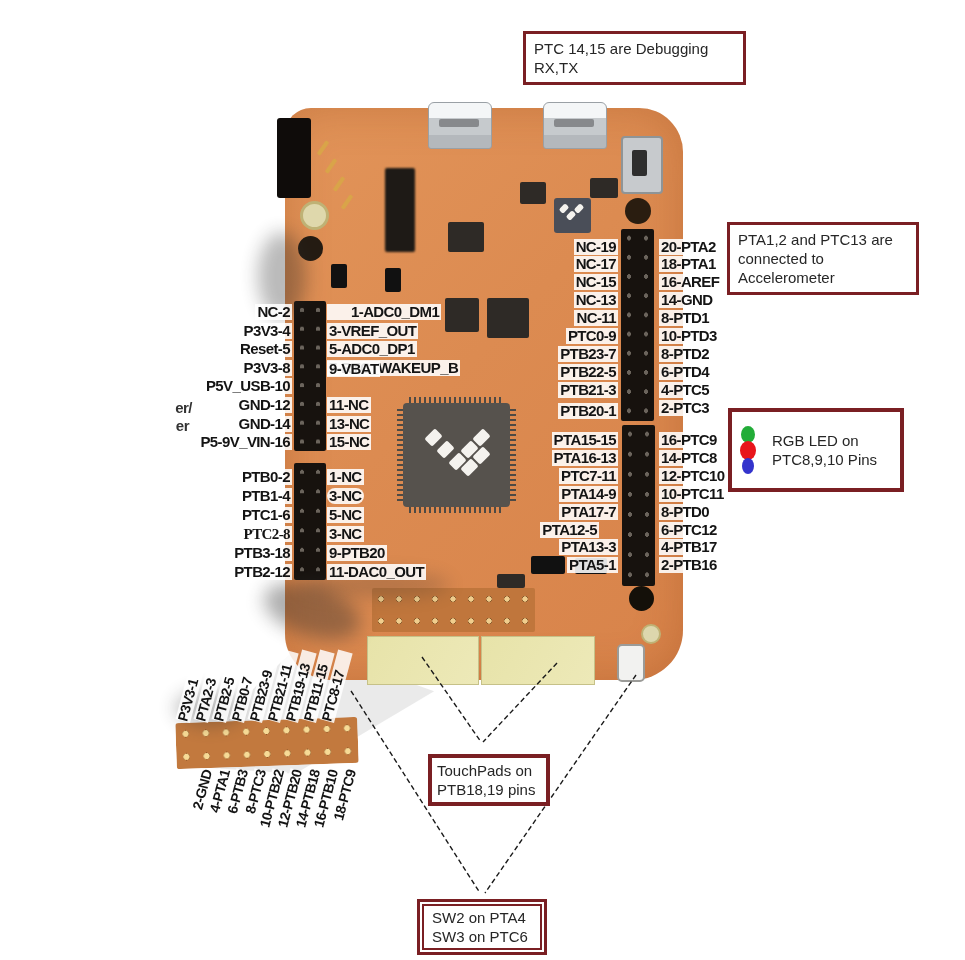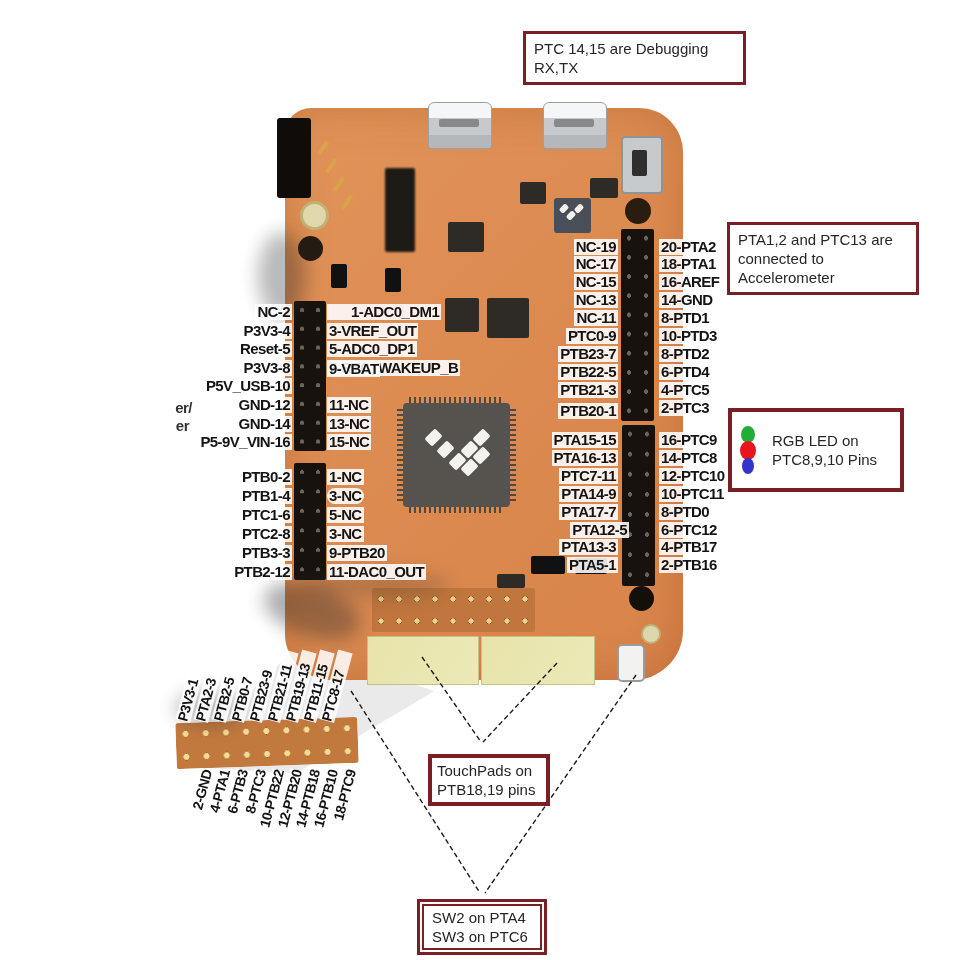--- a/index.html
+++ b/index.html
@@ -206,23 +206,23 @@
       <div class="pin pin-l" style="right: 673px; top: 423.6px;">GND-14</div>
       <div class="pin" style="left: 327px; top: 423.6px;">13-NC</div>
       <div class="pin pin-l" style="right: 673px; top: 442.2px;">P5-9V_VIN-16</div>
       <div class="pin" style="left: 327px; top: 442.2px;">15-NC</div>
       <div class="pin pin-l" style="right: 673px; top: 477px;">PTB0-2</div>
       <div class="pin" style="left: 327px; top: 477px;">1-NC</div>
       <div class="pin pin-l" style="right: 673px; top: 496px;">PTB1-4</div>
       <div class="pin" style="left: 327px; top: 496px; border-radius: 8px;">3-NC</div>
       <div class="pin pin-l" style="right: 673px; top: 515px;">PTC1-6</div>
       <div class="pin" style="left: 327px; top: 515px;">5-NC</div>
-      <div class="pin pin-l" style="right: 673px; top: 534px;">PTC2-8</div>
+      <div class="pin pin-l" style="right: 673px; top: 534px; font-family: Liberation Serif, serif;">PTC2-8</div>
       <div class="pin" style="left: 327px; top: 534px;">3-NC</div>
-      <div class="pin pin-l" style="right: 673px; top: 553px;">PTB3-3</div>
+      <div class="pin pin-l" style="right: 673px; top: 553px;">PTB3-18</div>
       <div class="pin" style="left: 327px; top: 553px;">9-PTB20</div>
       <div class="pin pin-l" style="right: 673px; top: 572px;">PTB2-12</div>
       <div class="pin" style="left: 327px; top: 572px;">11-DAC0_OUT</div>
       <div class="pin pin-l" style="right: 347px; top: 246.5px;">NC-19</div>
       <div class="pin" style="left: 659px; top: 246.5px;">20-PTA2</div>
       <div class="pin pin-l" style="right: 347px; top: 264.4px;">NC-17</div>
       <div class="pin" style="left: 659px; top: 264.4px;">18-PTA1</div>
       <div class="pin pin-l" style="right: 347px; top: 282.3px;">NC-15</div>
       <div class="pin" style="left: 659px; top: 282.3px;">16-AREF</div>
       <div class="pin pin-l" style="right: 347px; top: 300.2px;">NC-13</div>
@@ -242,21 +242,21 @@
       <div class="pin pin-l" style="right: 347px; top: 440px;">PTA15-15</div>
       <div class="pin" style="left: 659px; top: 440px;">16-PTC9</div>
       <div class="pin pin-l" style="right: 347px; top: 457.9px;">PTA16-13</div>
       <div class="pin" style="left: 659px; top: 457.9px;">14-PTC8</div>
       <div class="pin pin-l" style="right: 347px; top: 475.8px;">PTC7-11</div>
       <div class="pin" style="left: 659px; top: 475.8px;">12-PTC10</div>
       <div class="pin pin-l" style="right: 347px; top: 493.7px;">PTA14-9</div>
       <div class="pin" style="left: 659px; top: 493.7px;">10-PTC11</div>
       <div class="pin pin-l" style="right: 347px; top: 511.6px;">PTA17-7</div>
       <div class="pin" style="left: 659px; top: 511.6px;">8-PTD0</div>
-      <div class="pin pin-l" style="right: 336px; top: 529.5px;">PTA12-5</div>
+      <div class="pin pin-l" style="right: 366px; top: 529.5px;">PTA12-5</div>
       <div class="pin" style="left: 659px; top: 529.5px;">6-PTC12</div>
       <div class="pin pin-l" style="right: 347px; top: 547.4px;">PTA13-3</div>
       <div class="pin" style="left: 659px; top: 547.4px;">4-PTB17</div>
       <div class="pin pin-l" style="right: 347px; top: 565.3px;">PTA5-1</div>
       <div class="pin" style="left: 659px; top: 565.3px;">2-PTB16</div>
       <div class="rot rot-top" style="left: 190px; top: 708px;">P3V3-1</div>
       <div class="rot rot-top" style="left: 208px; top: 708px;">PTA2-3</div>
       <div class="rot rot-top" style="left: 226px; top: 708px;">PTB2-5</div>
       <div class="rot rot-top" style="left: 244px; top: 708px;">PTB0-7</div>
       <div class="rot rot-top" style="left: 262px; top: 708px;">PTB23-9</div>

